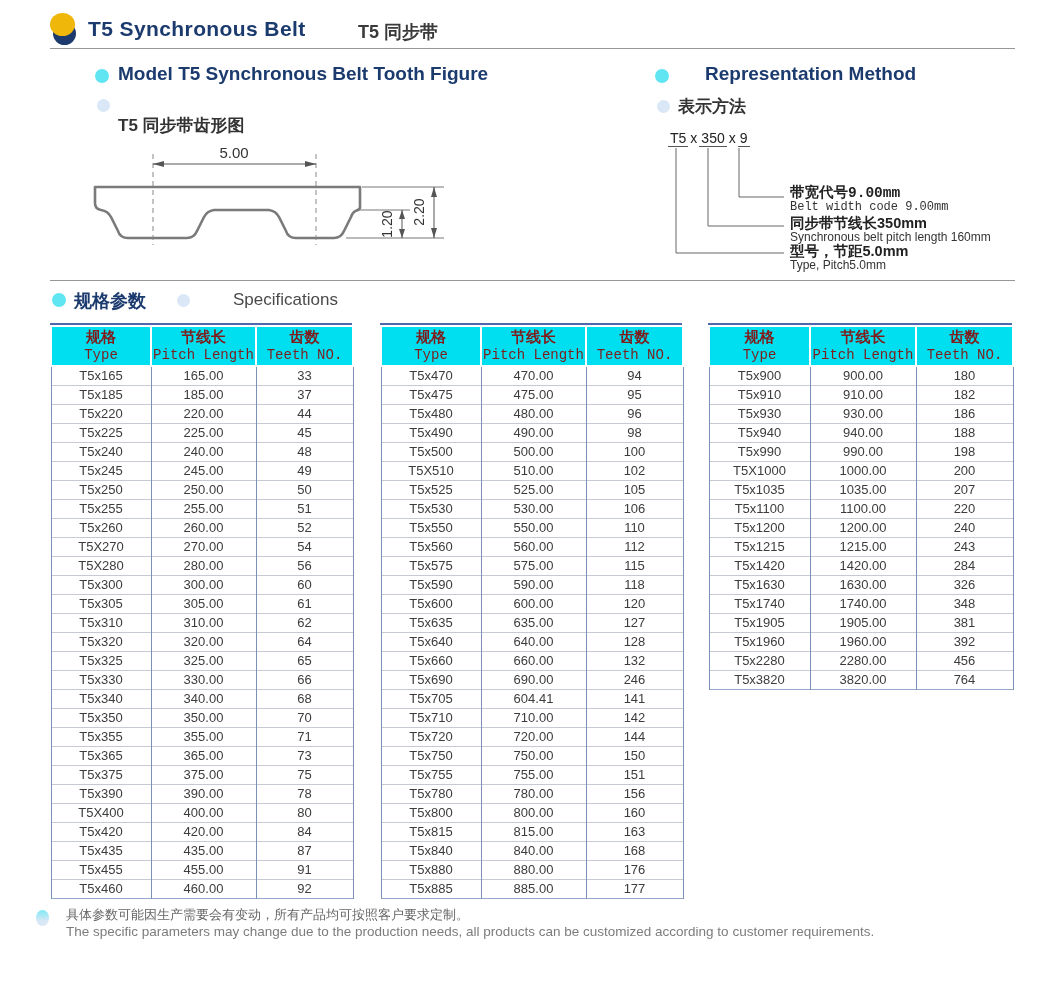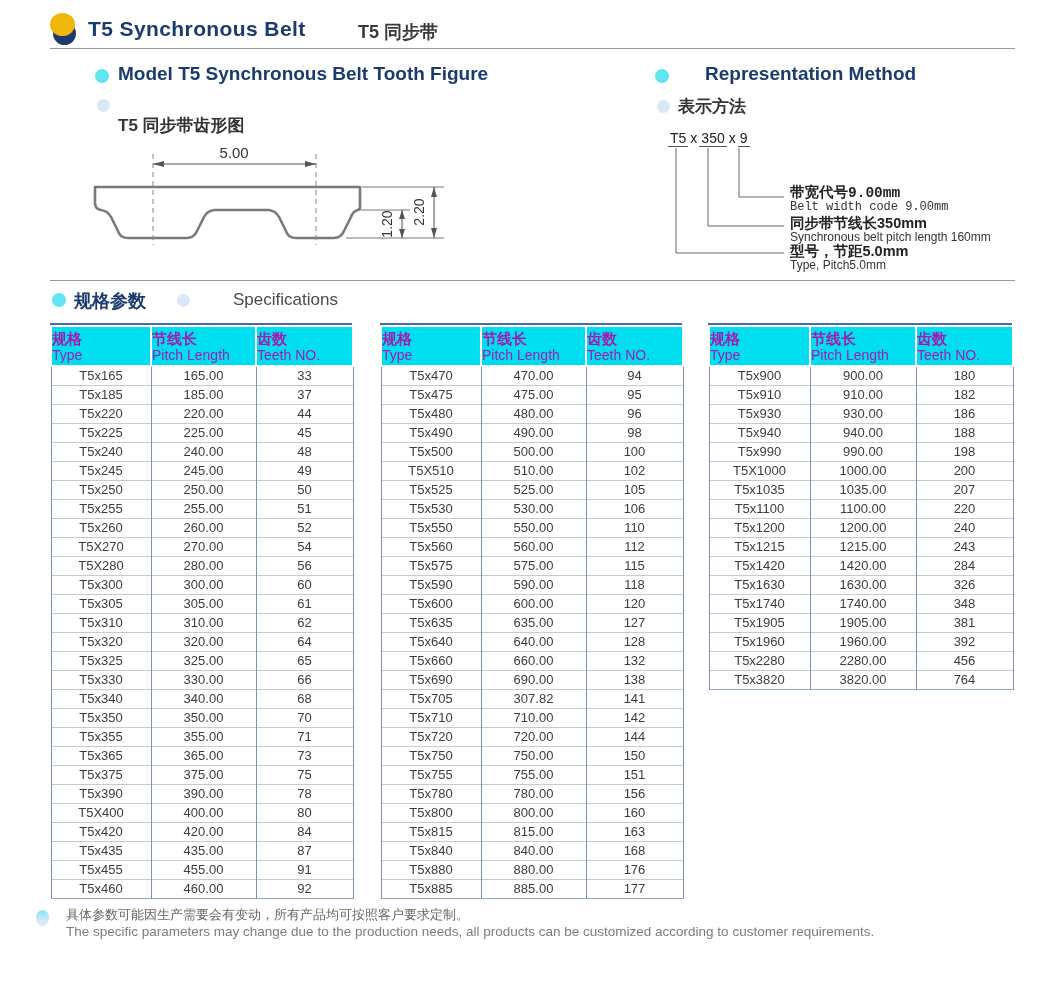--- a/index.html
+++ b/index.html
@@ -34,21 +34,21 @@
   .rep-code .u { border-bottom:1px solid #555; padding:0 2px; }
   .rep-code .sep { padding:0 2px; }
   .rep-lines { position:absolute; left:0; top:0; }
   .rep-label { position:absolute; left:130px; }
   .rep-label .zh { font-size:14.5px; font-weight:bold; color:#222; line-height:15px; white-space:nowrap; }
   .rep-label .en { font-size:12px; color:#333; line-height:13px; white-space:nowrap; }
 
   
   .table-topline { position:absolute; height:2px; background:#5066ad; }
   .spec-table { position:absolute; border-collapse:collapse; table-layout:fixed; background:#fff; border:1px solid #93a8cb; }
-  .spec-table th { background:#00dff0; color:#a21caf; border:2px solid #ffffff; height:40px; vertical-align:middle; padding:0; text-align:left; }
+  .spec-table th { background:#00dff0; color:#7f1d1d; border:2px solid #ffffff; height:40px; vertical-align:middle; padding:0; text-align:center;font-family:Liberation Mono, monospace; }
   .spec-table .th-zh { font-size:15px; font-weight:bold; line-height:18px; }
   .spec-table .th-en { font-size:14px; font-weight:normal; line-height:15px; }
   .spec-table td { height:18px; line-height:18px; font-size:13px; color:#3c3c3c; text-align:center;
                    border-top:1px solid #c6cad4; border-left:1px solid #7b90b5; border-right:1px solid #7b90b5; padding:0; }
 
   
   .footer-bullet { position:absolute; left:36px; top:910px; width:13px; height:16px; border-radius:50%;
                    background:linear-gradient(180deg,#7fe9f5 0%,#d9e7f6 70%); }
   .footer-zh { position:absolute; left:66px; top:906px; font-size:13px; color:#666; }
   .footer-en { position:absolute; left:66px; top:924px; font-size:13.5px; color:#7c7c7c; }
@@ -400,25 +400,25 @@
           <td>128</td>
         </tr>
         <tr>
           <td>T5x660</td>
           <td>660.00</td>
           <td>132</td>
         </tr>
         <tr>
           <td>T5x690</td>
           <td>690.00</td>
-          <td>138</td>
+          <td>246</td>
         </tr>
         <tr>
           <td>T5x705</td>
-          <td>307.82</td>
+          <td>604.41</td>
           <td>141</td>
         </tr>
         <tr>
           <td>T5x710</td>
           <td>710.00</td>
           <td>142</td>
         </tr>
         <tr>
           <td>T5x720</td>
           <td>720.00</td>

